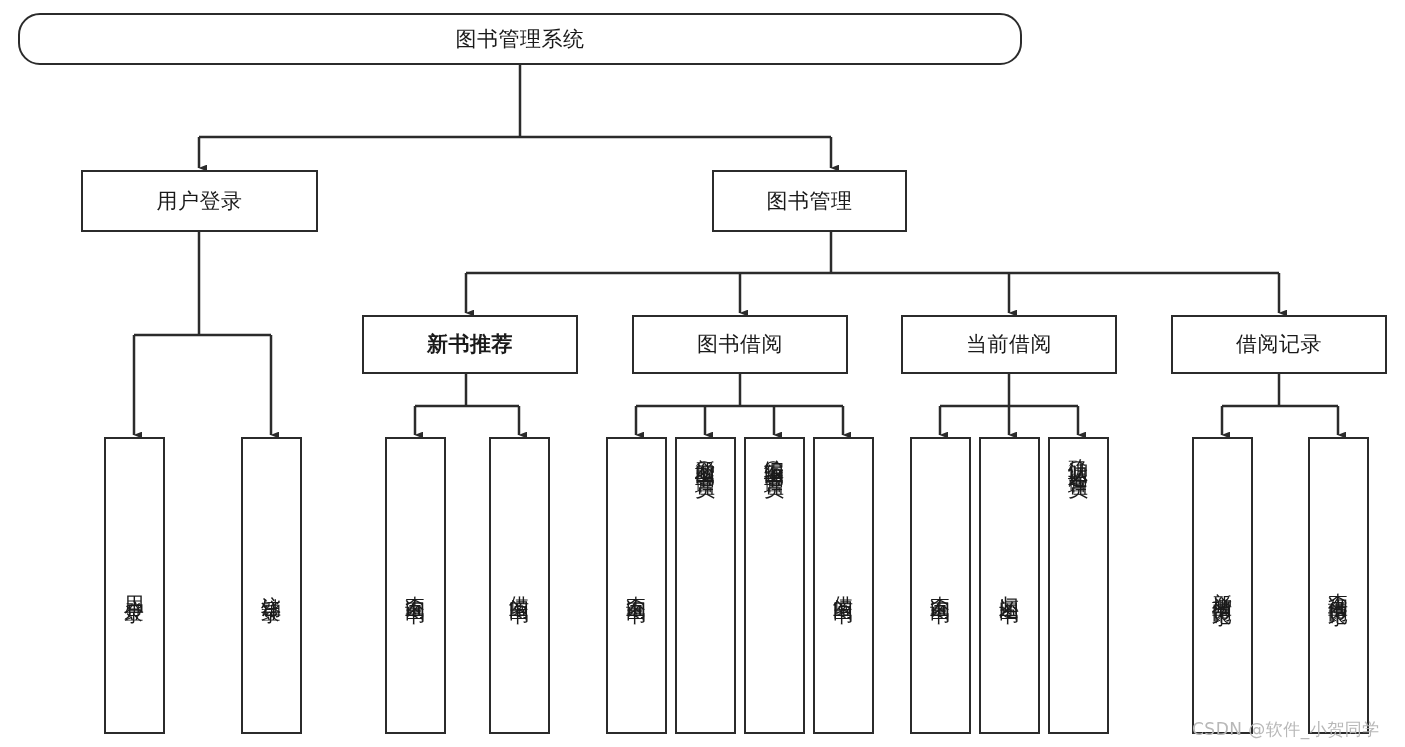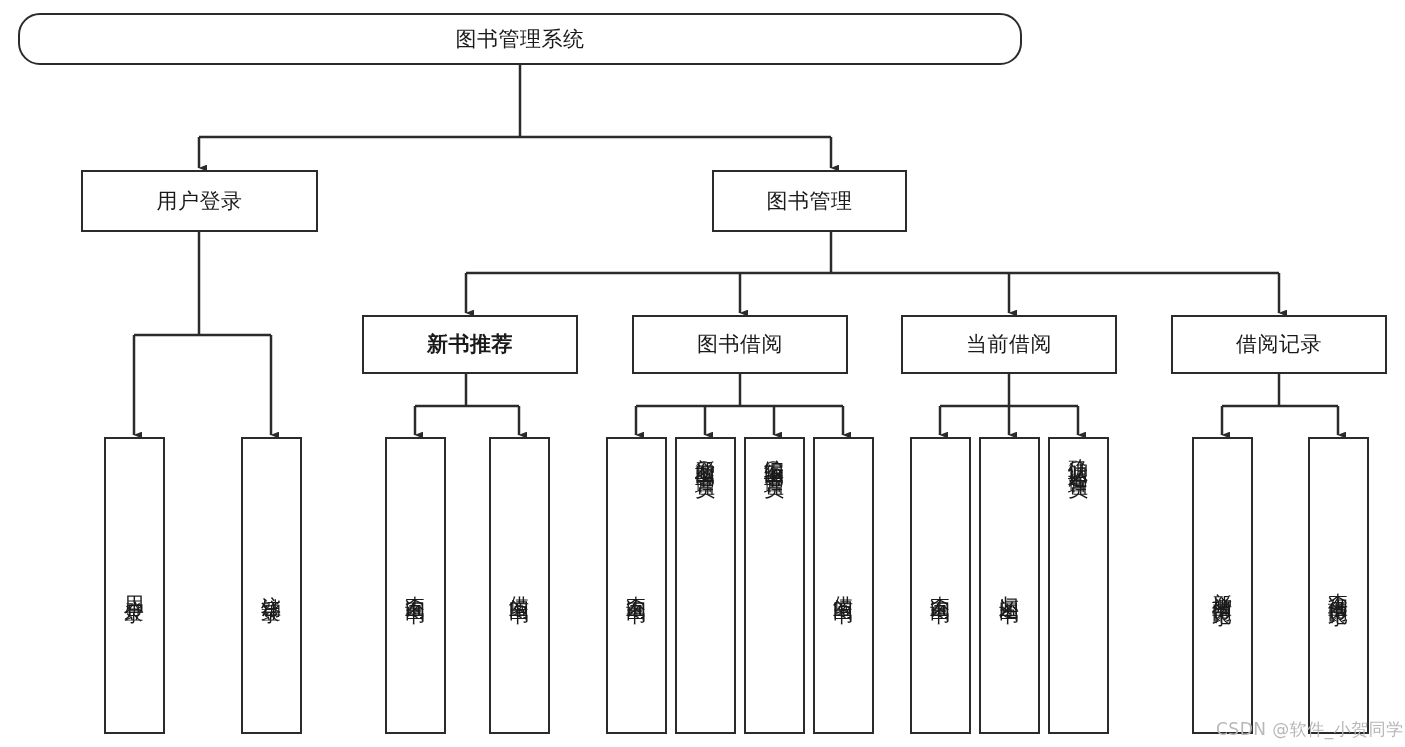--- a/index.html
+++ b/index.html
@@ -189,15 +189,15 @@
     <span class="node-label">确认归还（管理员）</span>
   </div>
 
   <div class="node-box leaf centered" style="left:1192px; top:437px; width:61px; height:297px;">
     <span class="node-label">新增借阅记录</span>
   </div>
   <div class="node-box leaf centered" style="left:1308px; top:437px; width:61px; height:297px;">
     <span class="node-label">查询借阅记录</span>
   </div>
 
-  <div class="watermark" style="left:1192px; top:718px;margin-left:24px;">CSDN @软件_小贺同学</div>
+  <div class="watermark" style="left:1192px; top:718px;">CSDN @软件_小贺同学</div>
 
 </div>
 
 </body></html>

